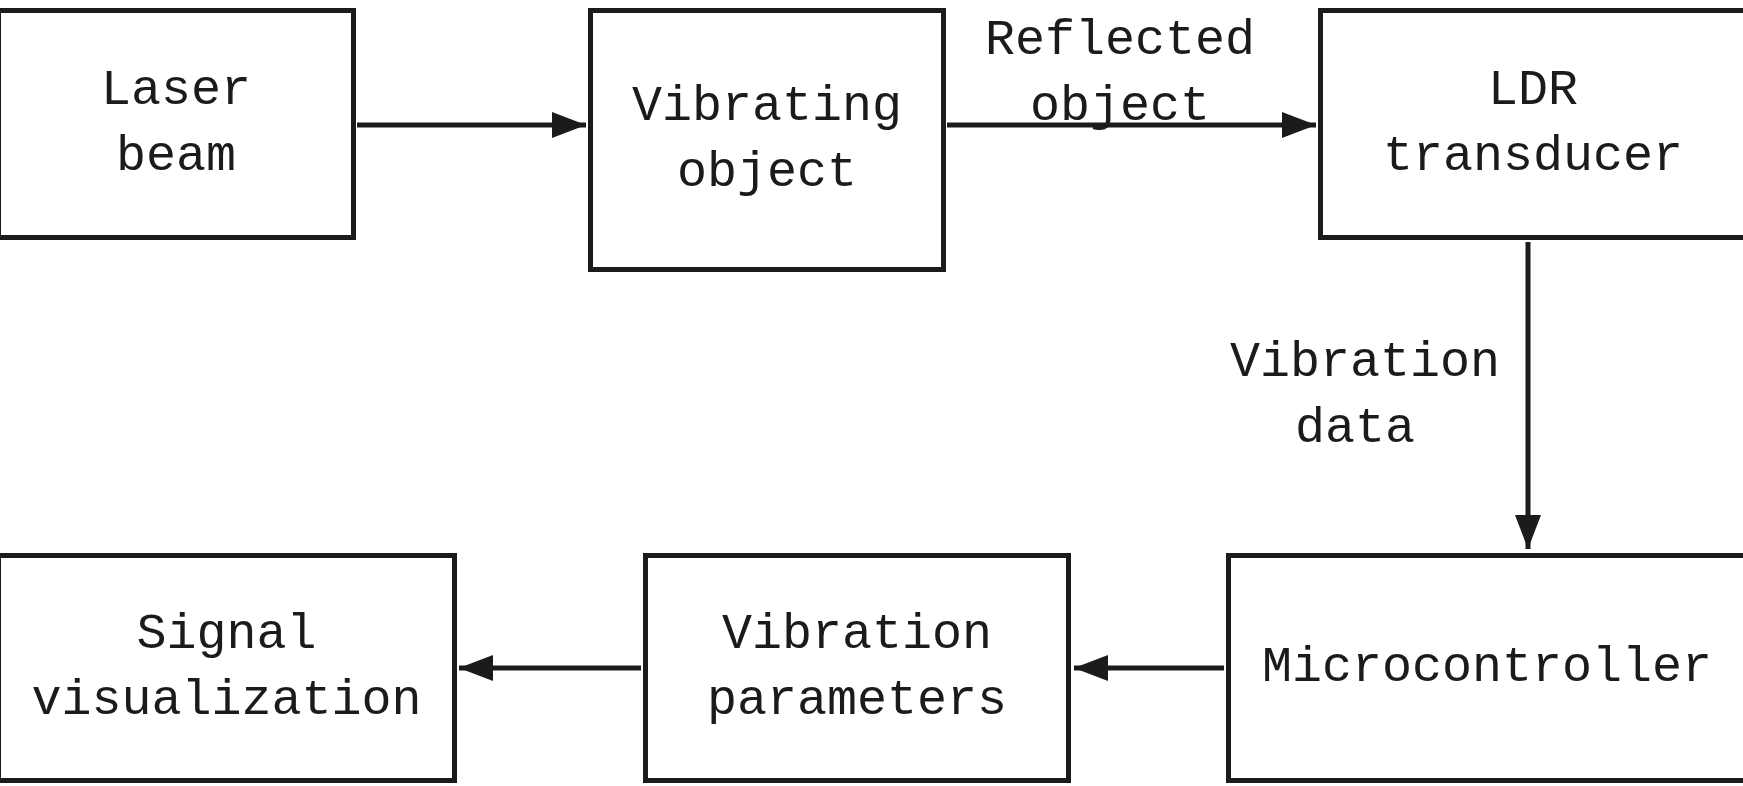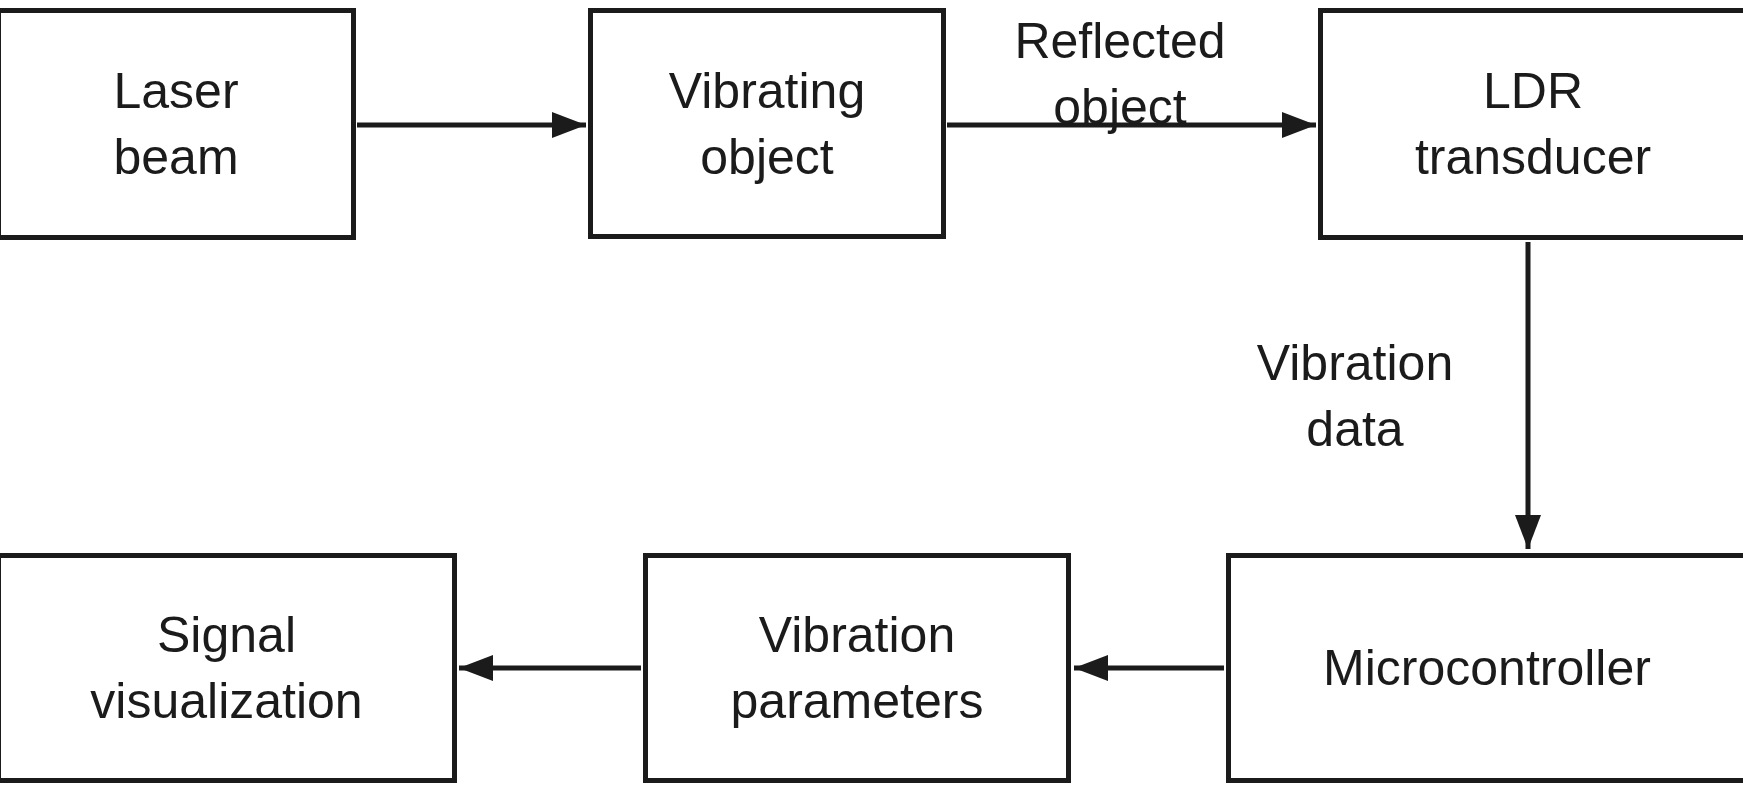--- a/index.html
+++ b/index.html
@@ -6,21 +6,21 @@
     margin: 0;
     padding: 0;
     background: #ffffff;
   }
   #canvas {
     position: relative;
     width: 1743px;
     height: 786px;
     background: #ffffff;
     overflow: hidden;
-    font-family: Liberation Sans, sans-serif;
+    font-family: Liberation Mono, monospace;
     color: #1b1b1b;
   }
   .node {
     position: absolute;
     background: #ffffff;
     border: 5px solid #1b1b1b;
     box-sizing: border-box;
     display: flex;
     align-items: center;
     justify-content: center;
@@ -61,21 +61,21 @@
     <line x1="1528" y1="242" x2="1528" y2="549" stroke="#1b1b1b" stroke-width="5" marker-end="url(#ah)"></line>
     <line x1="1224" y1="668" x2="1074" y2="668" stroke="#1b1b1b" stroke-width="5" marker-end="url(#ah)"></line>
     <line x1="641" y1="668" x2="459" y2="668" stroke="#1b1b1b" stroke-width="5" marker-end="url(#ah)"></line>
   </svg>
 
   <div class="node" style="left:-4px; top:8px; width:360px; height:232px;">
     <span class="node-label">Laser
 beam</span>
   </div>
 
-  <div class="node" style="left:588px; top:8px; width:358px; height:231px;">
+  <div class="node" style="left:588px; top:8px; width:358px; height:264px;">
     <span class="node-label">Vibrating
 object</span>
   </div>
 
   <div class="node" style="left:1318px; top:8px; width:430px; height:232px;">
     <span class="node-label">LDR
 transducer</span>
   </div>
 
   <div class="node" style="left:1226px; top:553px; width:522px; height:230px;">

